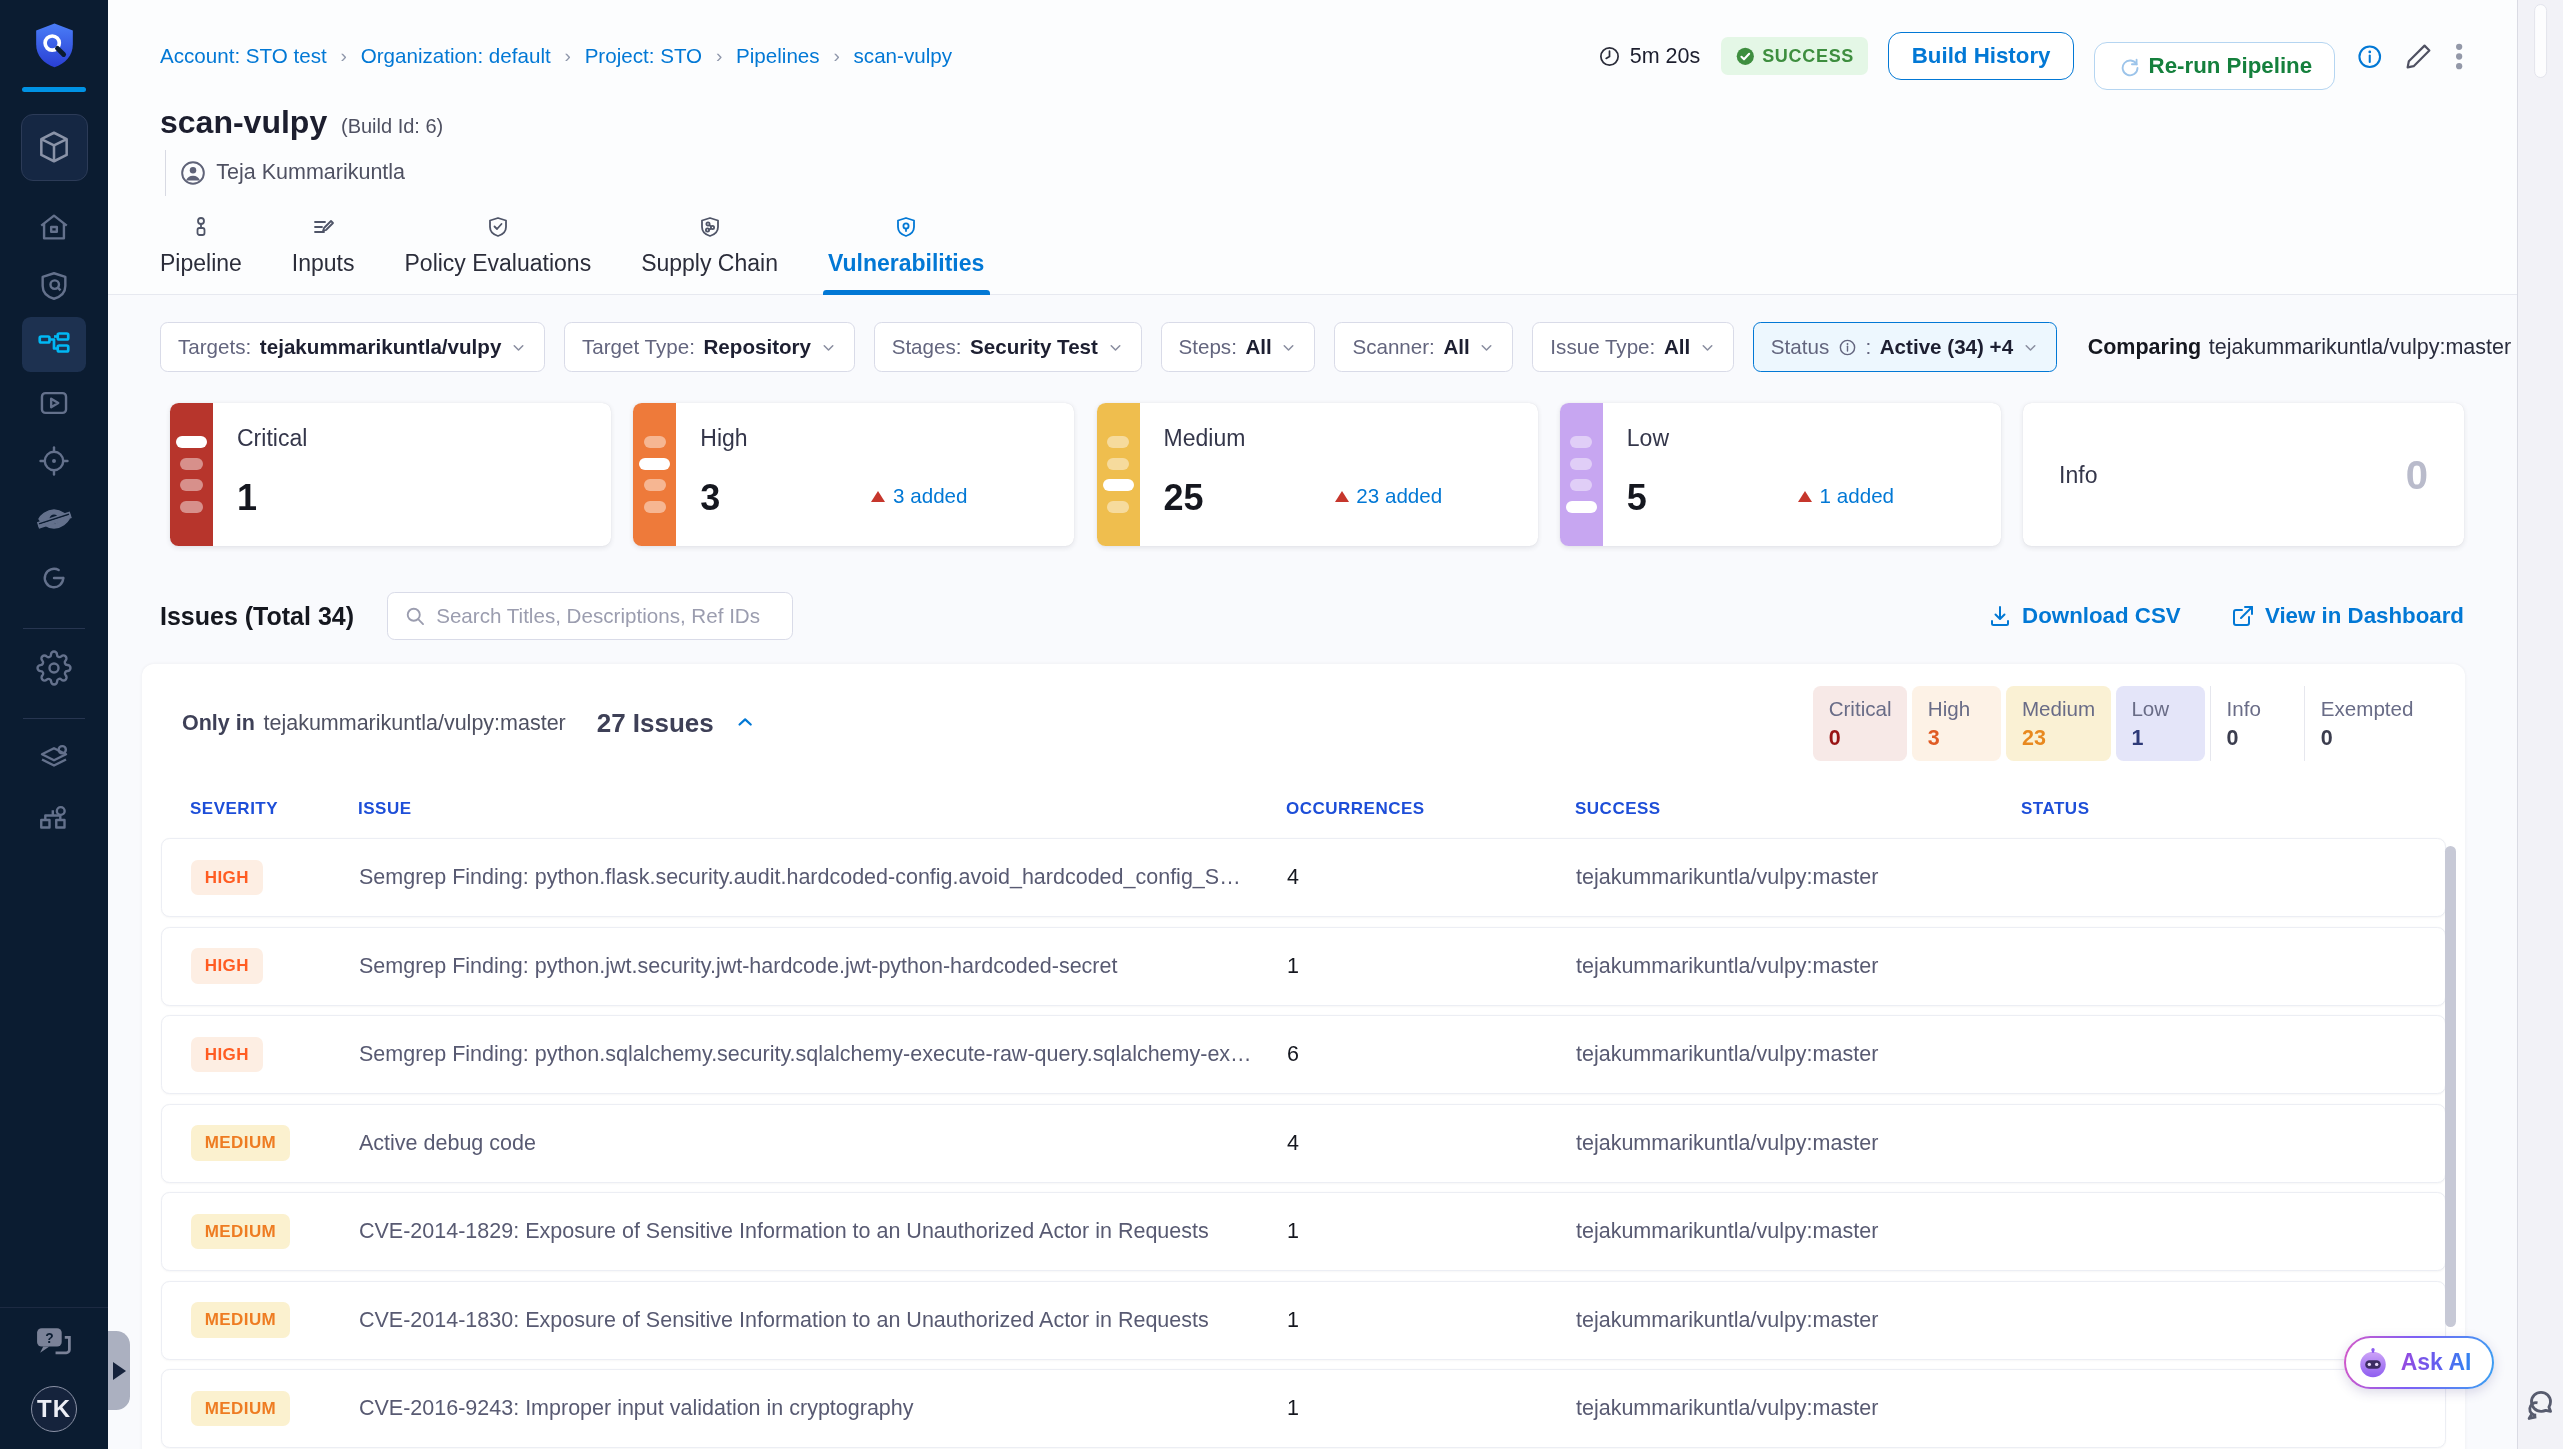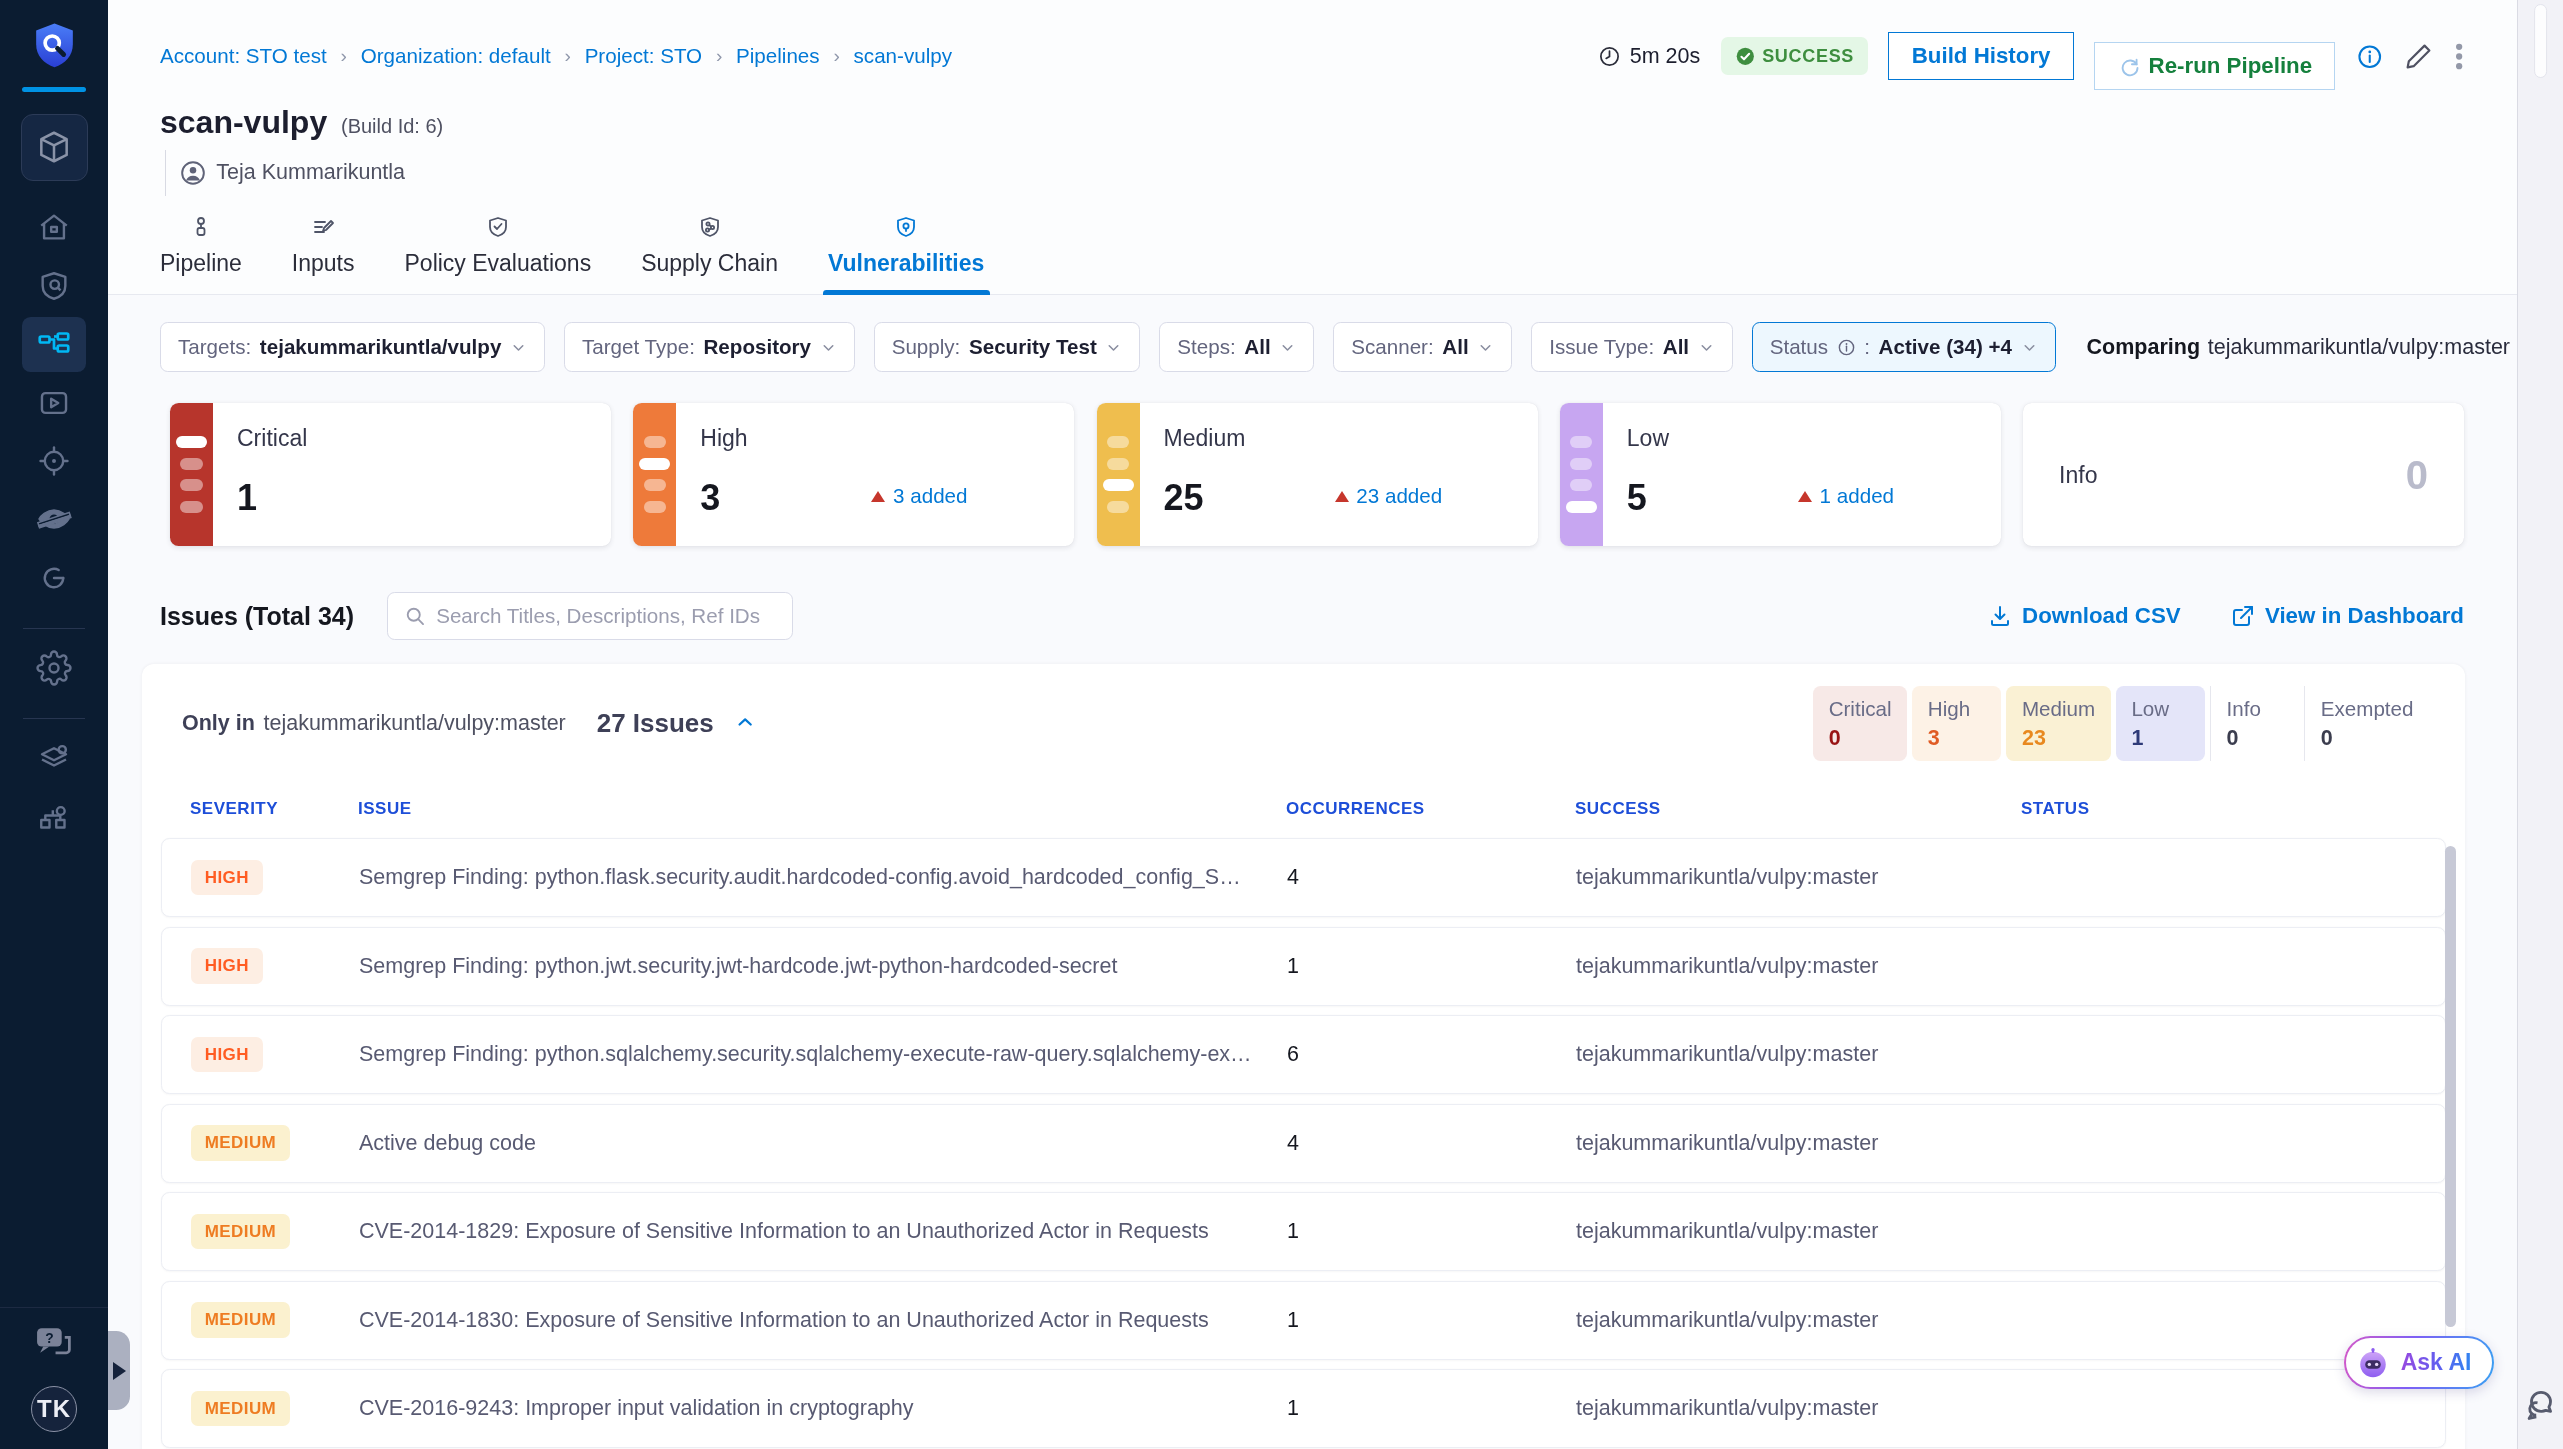--- a/index.html
+++ b/index.html
@@ -30,21 +30,21 @@
   .main { flex:1 1 auto; min-width:0; display:flex; flex-direction:column; position:relative; }
   .page-header { background:#fcfdfe; border-bottom:1.7px solid #e7e9f0; padding:22.3px 53px 0 52px; }
 
   .crumb-row { display:flex; align-items:center; }
   .breadcrumb { display:flex; align-items:center; gap:13.8px; font-size:20.6px; }
   .crumb { color:#0278d5; text-decoration:none; cursor:pointer; }
   .crumb-sep { color:#8f97ab; font-size:19px; }
   .header-actions { margin-left:auto; display:flex; align-items:center; gap:20.6px; }
   .duration { display:flex; align-items:center; gap:8.6px; font-size:21.5px; color:#1c1e2e; }
   .status-badge { background:#e4f7e6; color:#3e8e3f; font-size:18px; font-weight:bold; letter-spacing:0.7px; border-radius:6.9px; padding:8.6px 13.8px; display:flex; align-items:center; gap:6.9px; }
-  .btn { height:48px; border-radius:0; background:#fff; font-size:22.3px; font-weight:600; display:flex; align-items:center; gap:8.6px; padding:0 22.3px; cursor:pointer; font-family:inherit; }
+  .btn { height:48px; border-radius:13px; background:#fff; font-size:22.3px; font-weight:600; display:flex; align-items:center; gap:8.6px; padding:0 22.3px; cursor:pointer; font-family:inherit; }
   .btn-primary-outline { border:1.7px solid #0278d5; color:#0278d5; }
   .btn-disabled { border:1.7px solid #b5d5f1; color:#15803d; cursor:default;margin-top:20px; }
   .icon-btn { background:none; border:none; cursor:pointer; display:flex; align-items:center; }
 
   .title-row { display:flex; align-items:baseline; gap:13.8px; margin-top:13.8px; }
   .page-title { font-size:32px; font-weight:bold; color:#1c1e2e; }
   .build-id { font-size:20px; color:#4f5162; }
   .author-row { display:flex; align-items:center; gap:10.3px; margin-top:8.6px; margin-left:5.2px; border-left:1.7px solid #d8dae3; padding:10.3px 0 10.3px 13.8px; }
   .author-name { font-size:21.5px; color:#4f5162; }
 
@@ -376,21 +376,21 @@
           </svg>
         </div>
         <div class="filter-pill">
           <span class="f-label">Target Type:</span>
           <span class="f-value">Repository</span>
           <svg width="17" height="17" viewBox="0 0 24 24" fill="none" stroke="#8a8ea0" stroke-width="2.2" stroke-linecap="round" stroke-linejoin="round">
             <path d="M6 9.5l6 6 6-6"></path>
           </svg>
         </div>
         <div class="filter-pill">
-          <span class="f-label">Supply:</span>
+          <span class="f-label">Stages:</span>
           <span class="f-value">Security Test</span>
           <svg width="17" height="17" viewBox="0 0 24 24" fill="none" stroke="#8a8ea0" stroke-width="2.2" stroke-linecap="round" stroke-linejoin="round">
             <path d="M6 9.5l6 6 6-6"></path>
           </svg>
         </div>
         <div class="filter-pill">
           <span class="f-label">Steps:</span>
           <span class="f-value">All</span>
           <svg width="17" height="17" viewBox="0 0 24 24" fill="none" stroke="#8a8ea0" stroke-width="2.2" stroke-linecap="round" stroke-linejoin="round">
             <path d="M6 9.5l6 6 6-6"></path>

